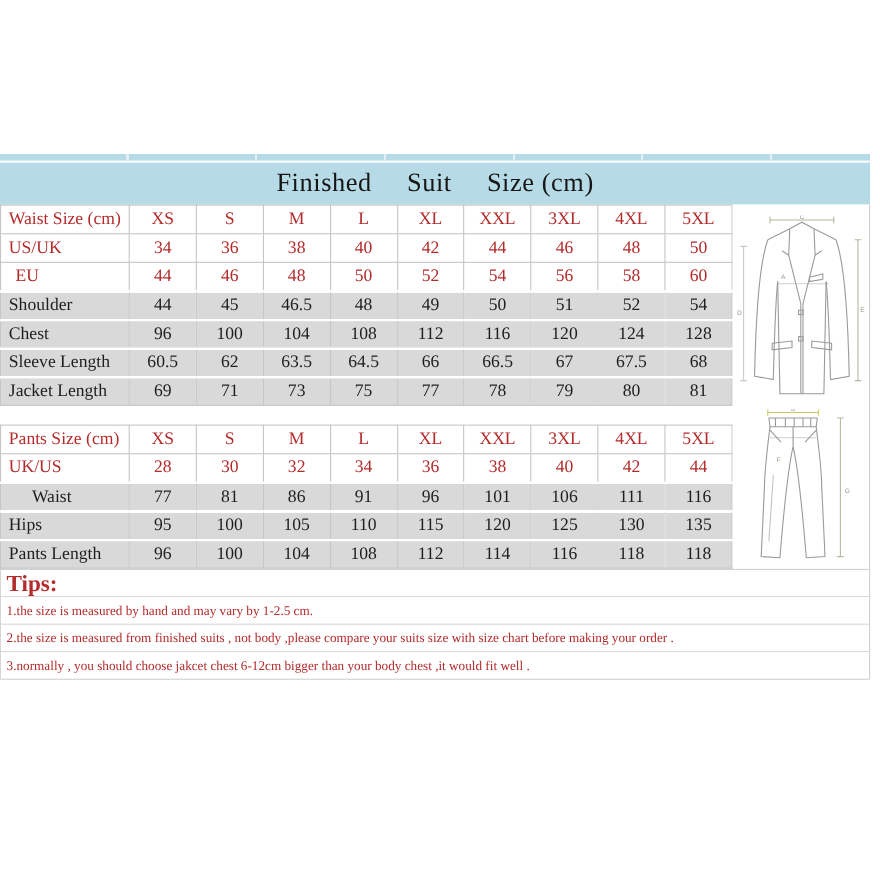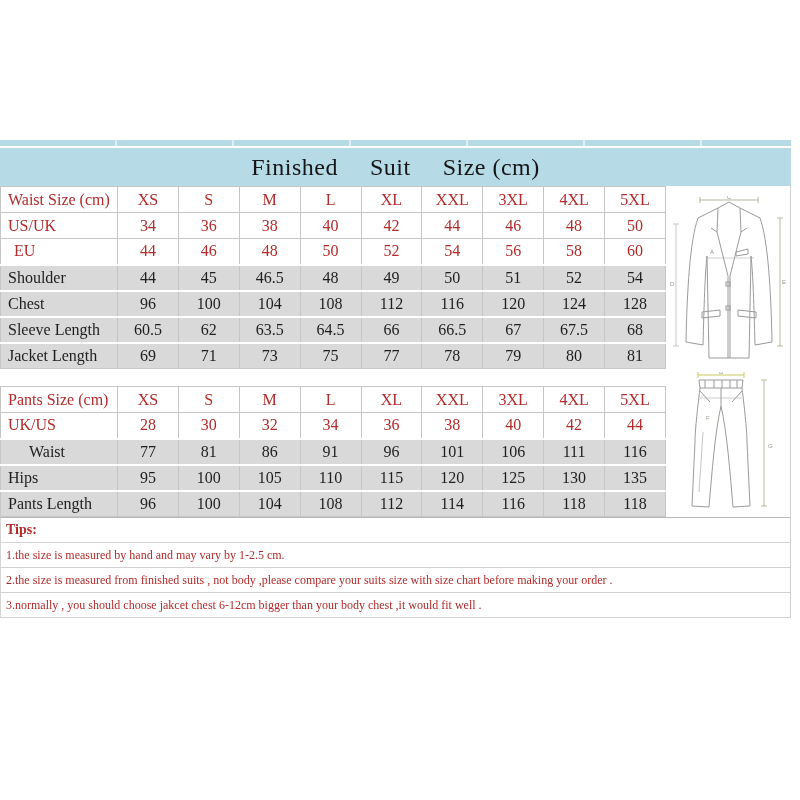--- a/index.html
+++ b/index.html
@@ -26,21 +26,21 @@
 
   .illus { width:125px; border-right:1px solid #cfcfcf; position:relative; background:#fff; }
   .illus svg { position:absolute; left:4px; }
   svg text { font-size:6px; fill:#9a9a8a; font-family:"Liberation Sans",sans-serif; }
 
   
   .tips { width:791px; border-left:1px solid #d5d5d5; border-right:1px solid #cfcfcf;
           border-top:1px solid #b9b9b9; }
   .tip-row { min-height:24px; line-height:24px; padding-left:5px; font-size:12px;
              color:#b32b2b; border-bottom:1px solid #d2d2d2; background:#fff; white-space:nowrap; }
-  .tip-head { font-weight:bold; font-size:14px; height:25px; }
+  .tip-head { font-weight:bold; font-size:21px; height:25px; }
 </style>
 </head>
 <body>
 
 <div class="sheet">
 
   <div class="hdr-strip"></div>
   <div class="hdr">
     <span>Finished</span>
     <span>Suit</span>

